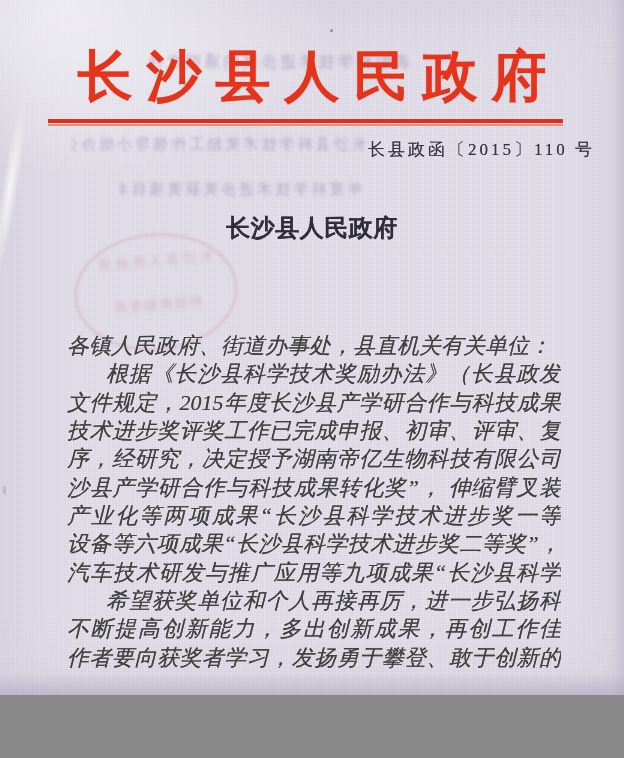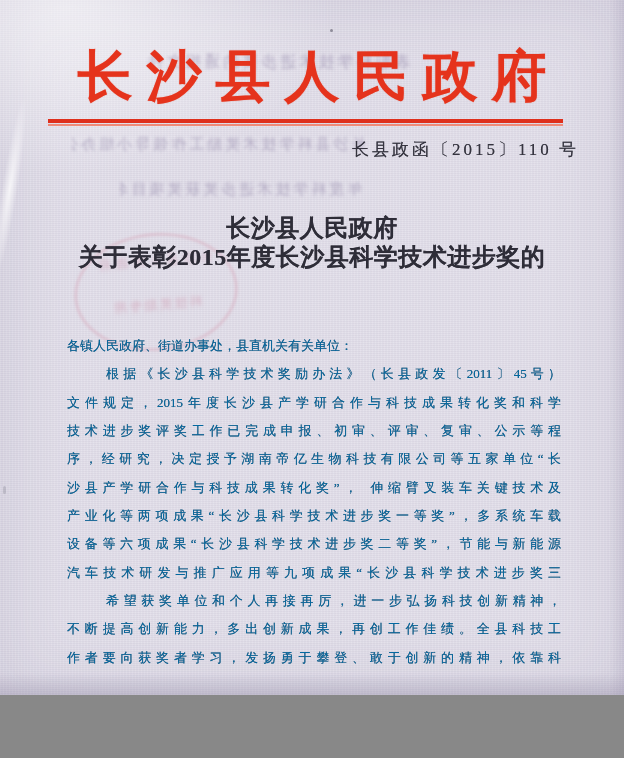--- a/index.html
+++ b/index.html
@@ -67,36 +67,37 @@
     color:#e5331c;text-shadow:0 0 1px rgba(229,51,28,.55);
     white-space:nowrap;
   }
   .rule{position:absolute;left:48px;width:515px;}
   .rule-head{top:119px;}
   .rule-foot{top:714px;left:46px;width:519px;}
   .rule .thick{height:3.5px;background:#de2f1c;}
   .rule .gap{height:1.5px;}
   .rule .thin{height:1.5px;background:#ef8a79;}
   .doc-number{
-    position:absolute;left:352px;top:138px;
+    position:absolute;left:368px;top:138px;
     font-size:17px;letter-spacing:3px;color:#35343f;
     white-space:nowrap;text-shadow:0 0 .5px rgba(53,52,63,.7);
   }
   
   .doc-title{
     position:absolute;left:0;right:0;top:214px;
     text-align:center;color:#2e2d38;font-weight:bold;
     font-size:24px;line-height:28.5px;letter-spacing:.5px;
     text-shadow:0 0 .6px rgba(46,45,56,.75);
   }
   
   .body-block{
     position:absolute;left:67px;top:332px;width:494px;
-    color:#0369a1;font-size:13px;
+    color:#404040;font-size:22px;
     text-shadow:0 0 .6px rgba(55,54,63,.75);
+    font-style:italic;
   }
   .bline{height:28.35px;line-height:28.35px;overflow:hidden;white-space:normal;}
   .just{text-align:justify;text-align-last:justify;}
   .ind{text-indent:39px;}
   .page-number{
     position:absolute;left:0;right:0;top:721px;
     text-align:center;font-size:13px;color:#45434f;
   }
   .speck{position:absolute;border-radius:50%;background:rgba(80,78,92,.55);}
   .speck-1{left:330px;top:29px;width:3px;height:3px;}
@@ -131,21 +132,20 @@
   <div class="rule rule-head">
     <div class="thick"></div>
     <div class="gap"></div>
     <div class="thin"></div>
   </div>
 
   <div class="doc-number">长县政函〔2015〕110 号</div>
 
   <div class="doc-title">
     <div>长沙县人民政府</div>
-    <div>关于表彰2015年度长沙县科学技术进步奖的</div>
   </div>
 
   <div class="body-block">
     <div class="bline">各镇人民政府、街道办事处，县直机关有关单位：</div>
     <div class="bline just ind">根据《长沙县科学技术奖励办法》（长县政发〔2011〕45号）</div>
     <div class="bline just">文件规定，2015年度长沙县产学研合作与科技成果转化奖和科学</div>
     <div class="bline just">技术进步奖评奖工作已完成申报、初审、评审、复审、公示等程</div>
     <div class="bline just">序，经研究，决定授予湖南帝亿生物科技有限公司等五家单位“长</div>
     <div class="bline just">沙县产学研合作与科技成果转化奖”， 伸缩臂叉装车关键技术及</div>
     <div class="bline just">产业化等两项成果“长沙县科学技术进步奖一等奖”，多系统车载</div>

